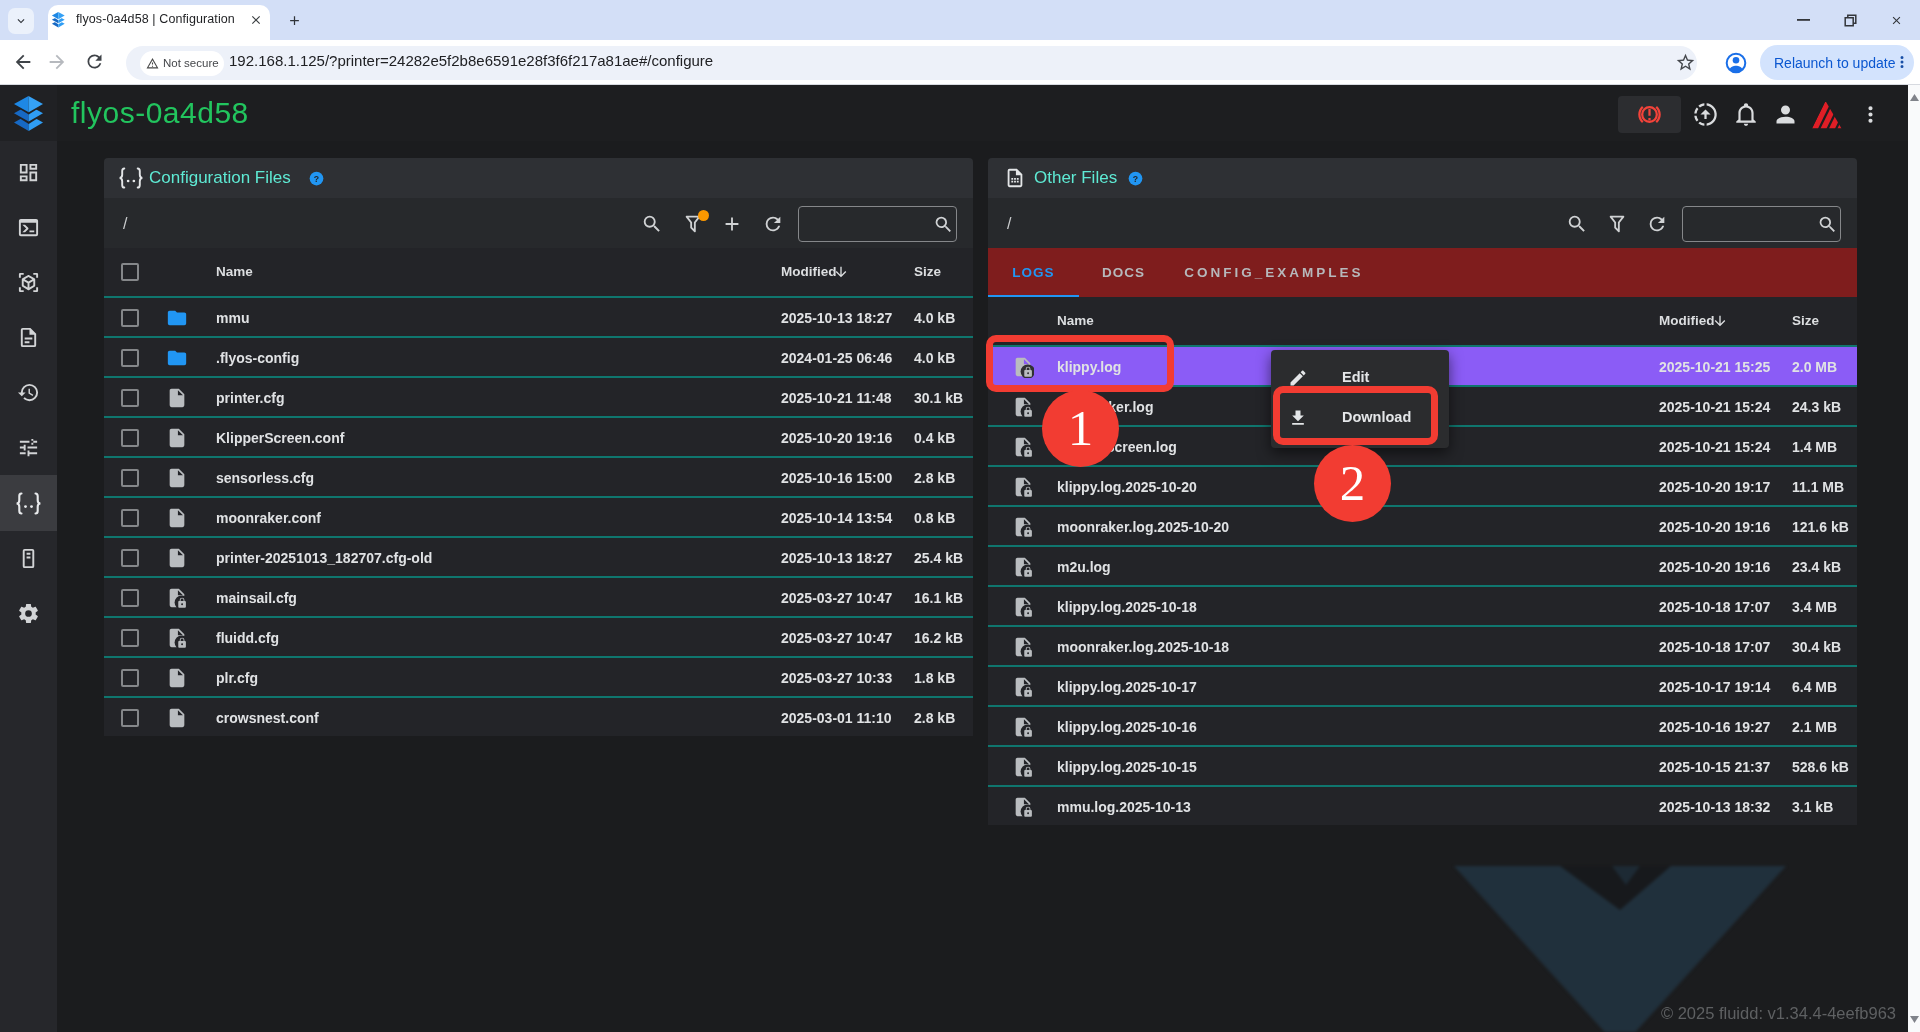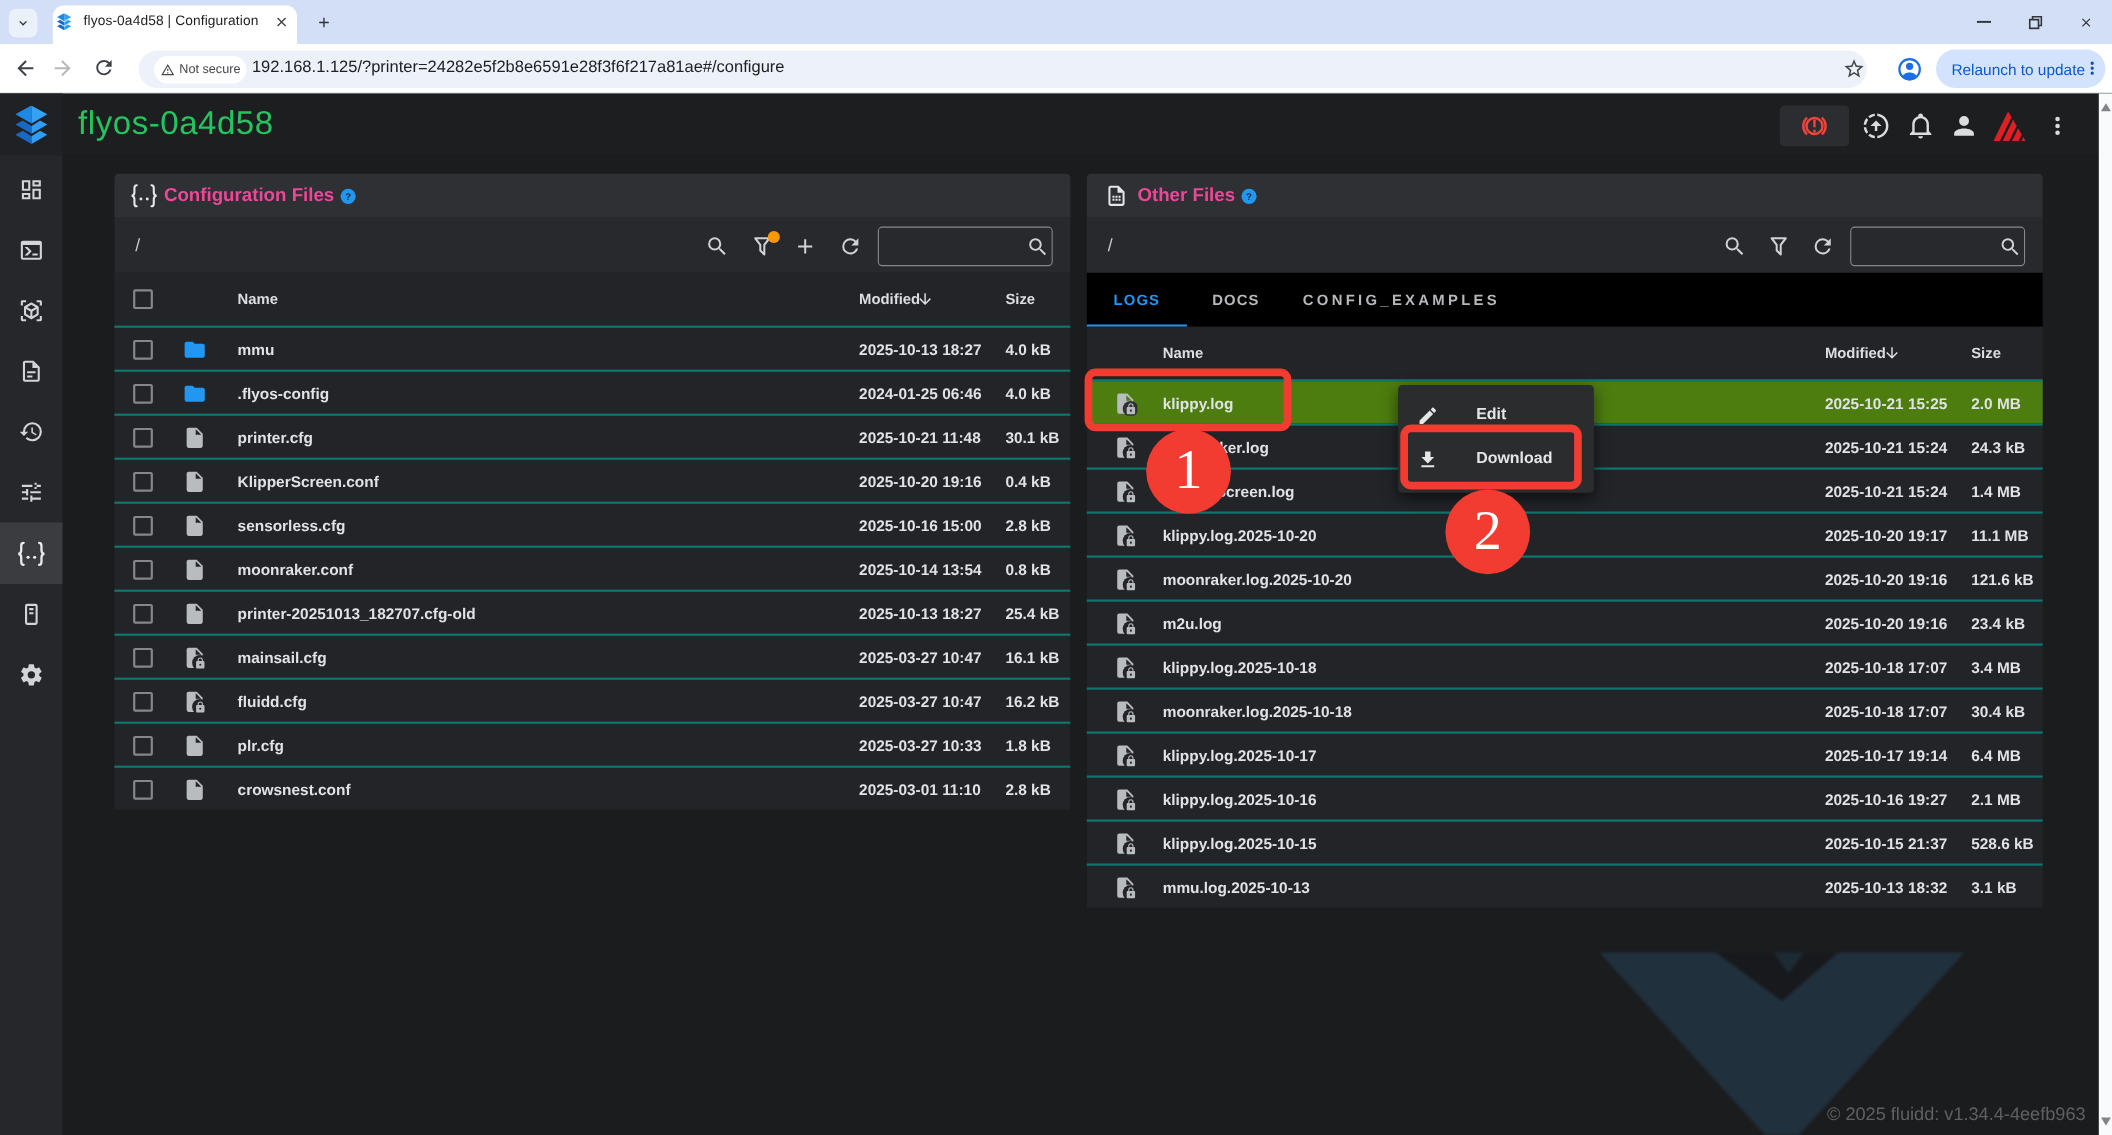--- a/index.html
+++ b/index.html
@@ -22,37 +22,37 @@
   #appbar { position:absolute; left:0; top:85px; width:1920px; height:56px; background:#1d1e20; }
   #applogo { position:absolute; left:0; top:85px; width:57px; height:56px; background:#202124; }
   #apptitle { position:absolute; left:71px; top:96px; font-size:30px; color:#22c55e; letter-spacing:.5px; }
   #sidebar { position:absolute; left:0; top:141px; width:57px; height:891px; background:#26272b; }
   #sideactive { position:absolute; left:0; top:334px; width:57px; height:56px; background:#3b3c40; }
   #content { position:absolute; left:57px; top:141px; width:1851px; height:891px; background:#1b1c1e; overflow:hidden; }
 
   
   .panel { position:absolute; top:17px; width:869px; }
   .phead { position:absolute; left:0; top:0; width:869px; height:40px; background:#2e3034; border-radius:4px 4px 0 0; }
-  .ptitle { position:absolute; top:10px; font-size:17px; font-weight:700; color:#ec4899;text-align:right; }
+  .ptitle { position:absolute; top:10px; font-size:17px; font-weight:400; color:#5eead4;text-align:right; }
   .ptool { position:absolute; left:0; top:40px; width:869px; height:50px; background:#27292c; }
   .pbody { position:absolute; left:0; top:90px; width:869px; background:#232428; }
   .slash { position:absolute; left:19px; top:17px; font-size:16px; color:#c9cbcd; }
   .sinput { position:absolute; top:8px; width:159px; height:36px; border:1px solid #85878a; border-radius:4px; }
   .trow { position:relative; height:40px; border-top:2px solid #0f766e; }
-  .hov { background:#4d7c0f; }
+  .hov { background:#8b5cf6; }
   .thead { position:relative; height:48px; }
   .cell { position:absolute; top:0; height:40px; line-height:40px; font-size:14px; font-weight:700; color:#e0e2e4; white-space:nowrap; }
   .hcell { position:absolute; top:0; height:48px; line-height:48px; font-size:13.5px; font-weight:700; color:#dcdee0; }
   .cb { position:absolute; left:17px; top:11px; width:18px; height:18px; border:2px solid #85878a; border-radius:2px; }
   .hcb { position:absolute; left:17px; top:15px; width:18px; height:18px; border:2px solid #85878a; border-radius:2px; }
   .ficon { left:62px; top:9px; }
   #panel2 .ficon { left:24px; top:9px; }
 
   
-  #tabsrow { position:absolute; left:0; top:90px; width:869px; height:49px; background:#000000; }
+  #tabsrow { position:absolute; left:0; top:90px; width:869px; height:49px; background:#7f1d1d; }
   .ftab { position:absolute; top:0; height:49px; line-height:49px; font-size:13.5px; font-weight:700; letter-spacing:1px; color:#b6b8bb; text-align:center; }
 
   
   .redrect { position:absolute; border:7px solid #f23c32; border-radius:10px; }
   .redcirc { position:absolute; width:77px; height:77px; border-radius:50%; background:#f23c32; color:#fff; font-family:"Liberation Serif", serif; font-size:51px; text-align:center; line-height:76px; }
 
   #ctxmenu { position:absolute; left:1271px; top:350px; width:178px; height:98px; background:#2b2c2e; border-radius:4px; box-shadow:0 5px 14px rgba(0,0,0,.55); }
   .mitem { position:absolute; left:0; width:178px; height:40px; }
   .mitem span { position:absolute; left:71px; top:10px; font-size:14.5px; font-weight:700; color:#e4e6e8; }
 

